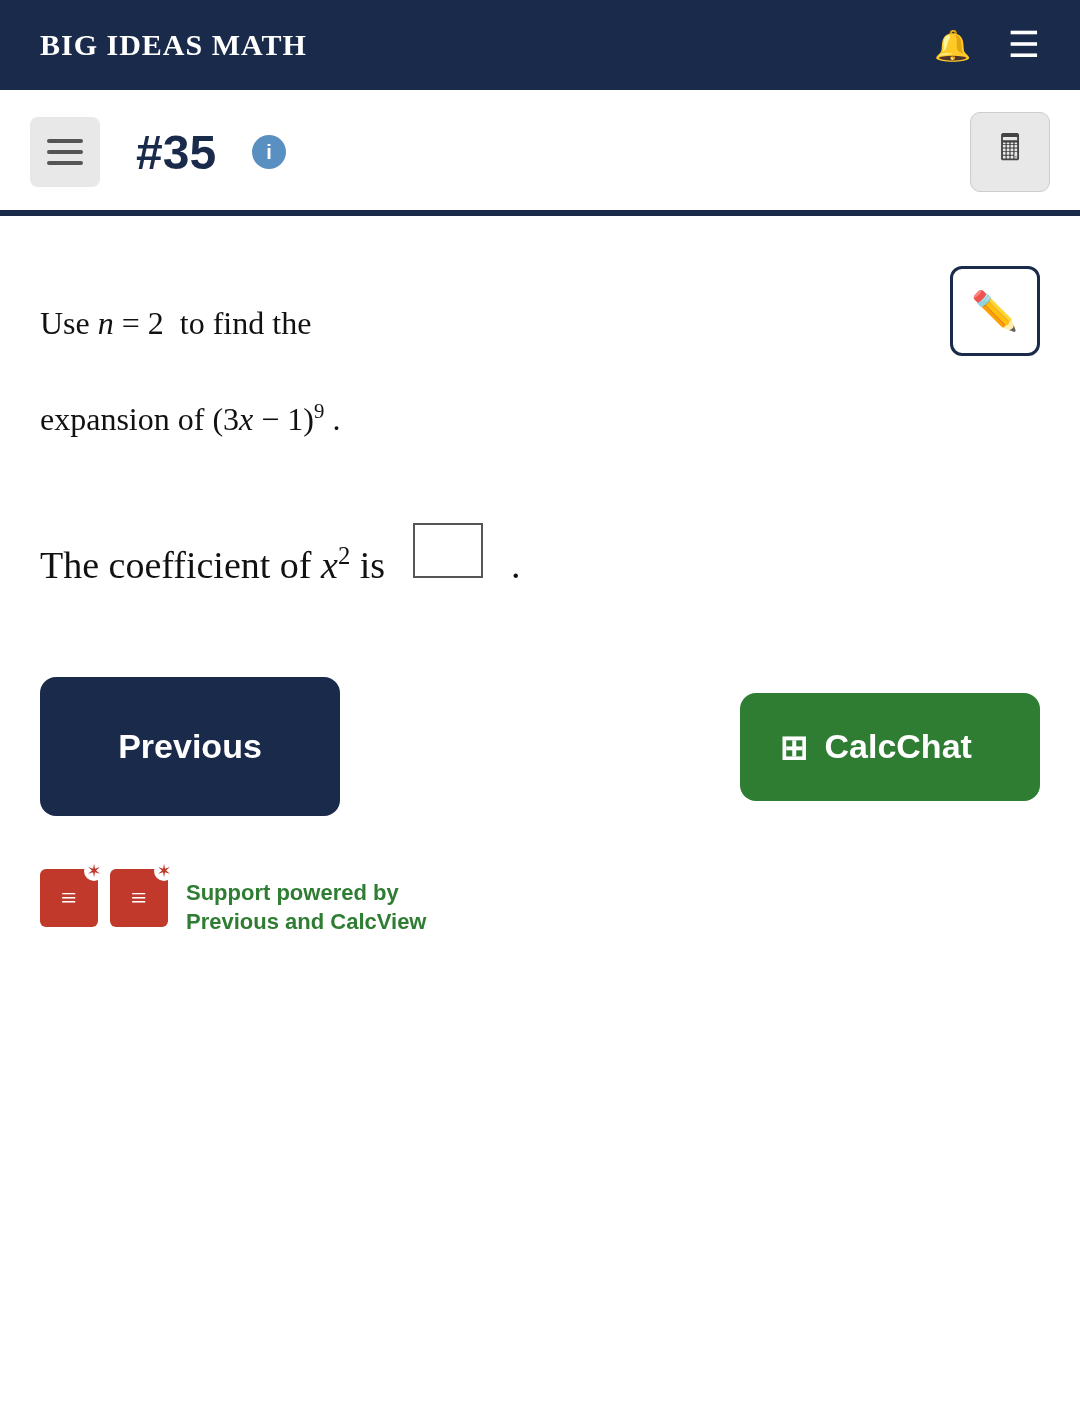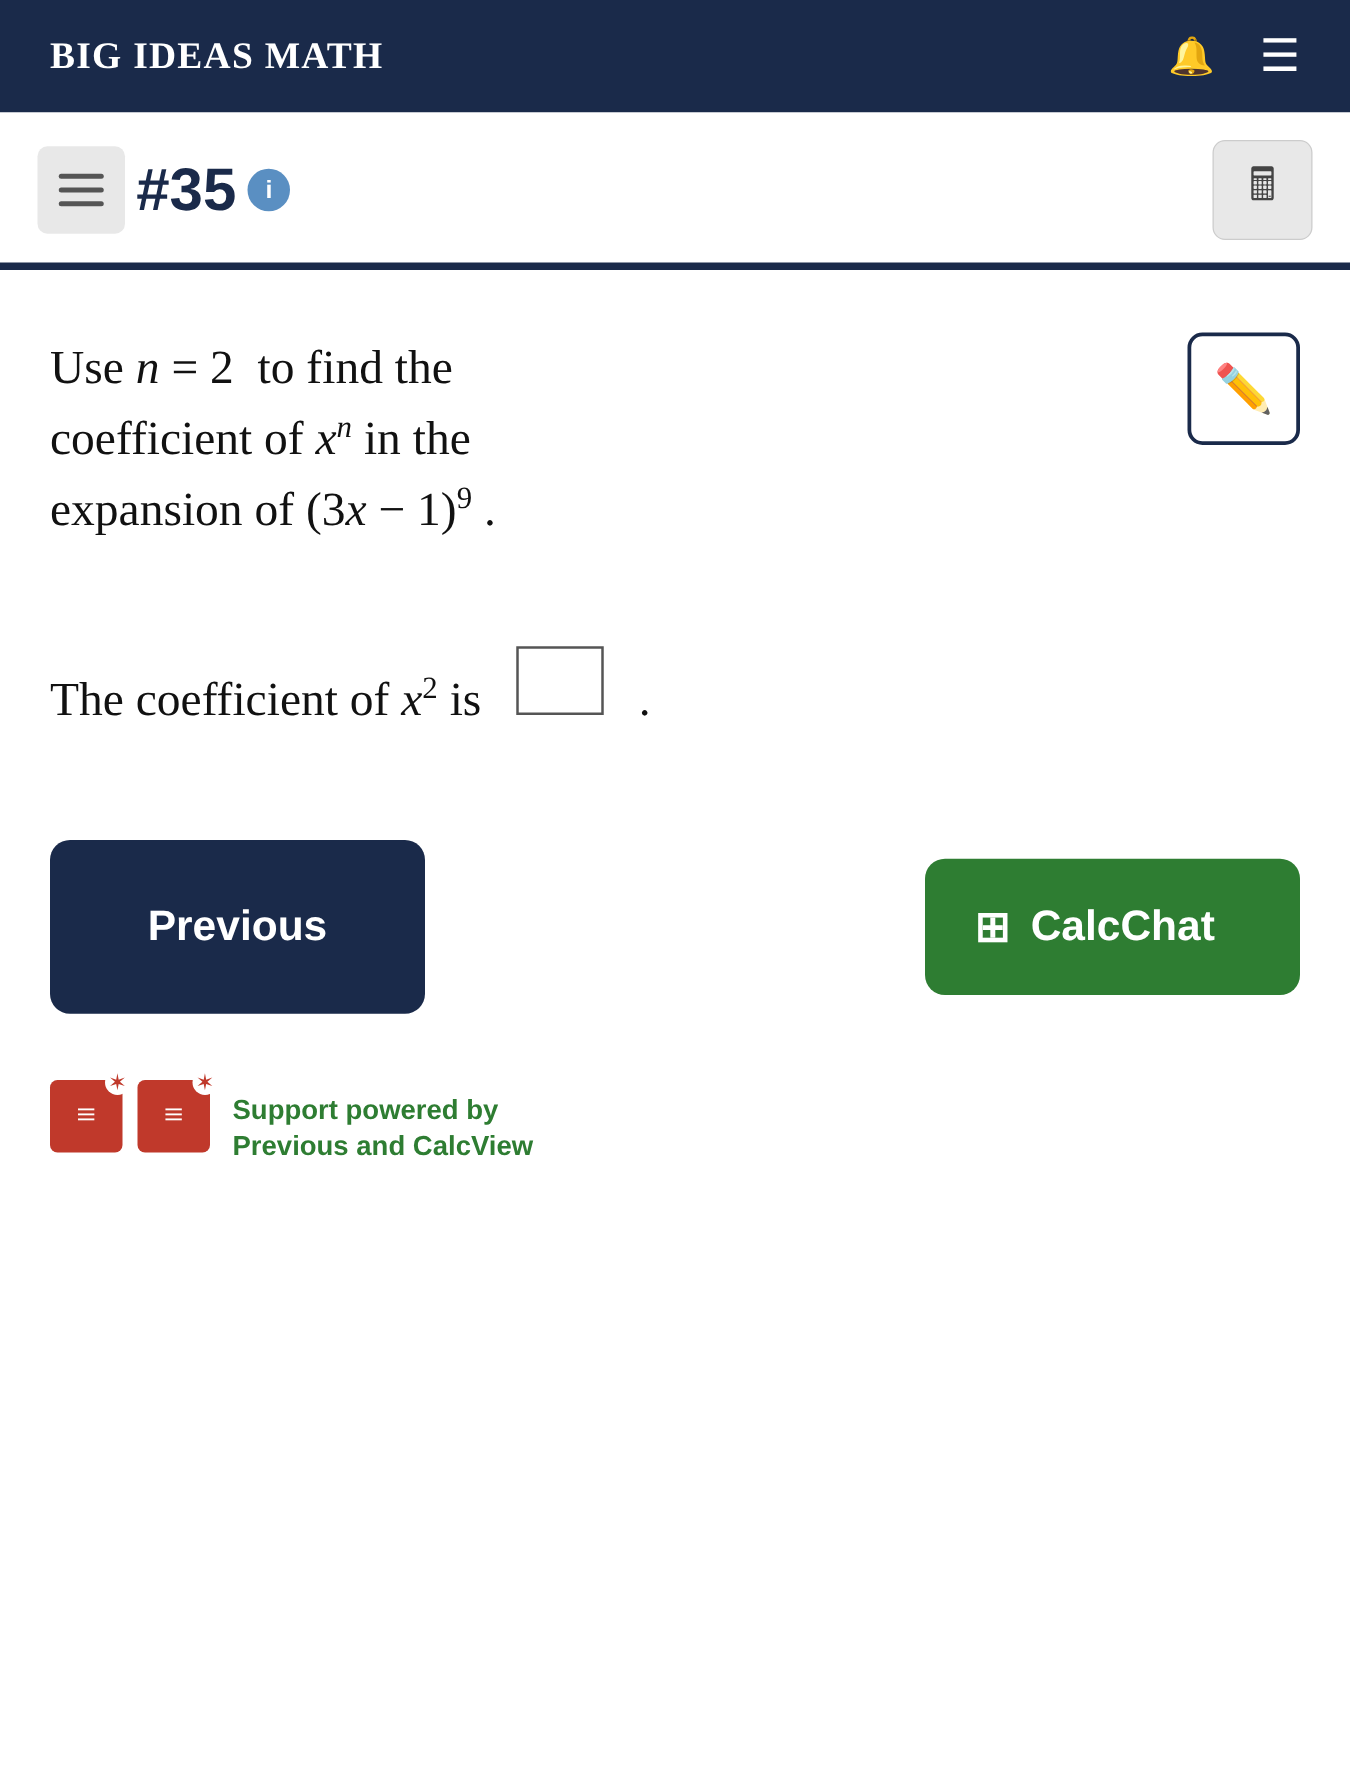--- a/index.html
+++ b/index.html
@@ -41,21 +41,21 @@
     .toolbar {
       display: flex;
       align-items: center;
       justify-content: space-between;
       padding: 22px 30px 18px 30px;
       background: #fff;
     }
     .toolbar-left {
       display: flex;
       align-items: center;
-      gap: 9px;
+      gap: 36px;
     }
     .hamburger-btn {
       background: #e8e8e8;
       border: none;
       border-radius: 8px;
       width: 70px;
       height: 70px;
       display: flex;
       flex-direction: column;
       align-items: center;
@@ -113,24 +113,25 @@
     }
 
     
     .content {
       padding: 50px 40px 40px 40px;
       position: relative;
     }
 
     
     .problem-text {
-      font-size: 38px;
+      font-size: 32px;
       line-height: 1.5;
       color: #111;
       max-width: 700px;
+      margin-top: 33px;
     }
 
     
     .draw-btn {
       position: absolute;
       top: 50px;
       right: 40px;
       width: 90px;
       height: 90px;
       border: 3px solid #1a2a4a;
@@ -278,21 +279,21 @@
 <div class="blue-divider"></div>
 
 <div class="content">
 
   <button class="draw-btn">
     <span class="draw-icon">✏️</span>
   </button>
 
   <div class="problem-text">
     <span>Use <em>n</em> = 2 &nbsp;to find the</span><br>
-    <span>coefficient of <em>x<sup>n</sup></em> in the</span><br>
+    <br>
     <span>expansion of (3<em>x</em> − 1)<sup>9</sup> .</span>
   </div>
 
   <div class="answer-area">
     <span>The coefficient of <em>x</em><sup>2</sup> is</span>
     <span class="answer-box"></span>
     <span>.</span>
   </div>
 
   <div class="buttons-row">

